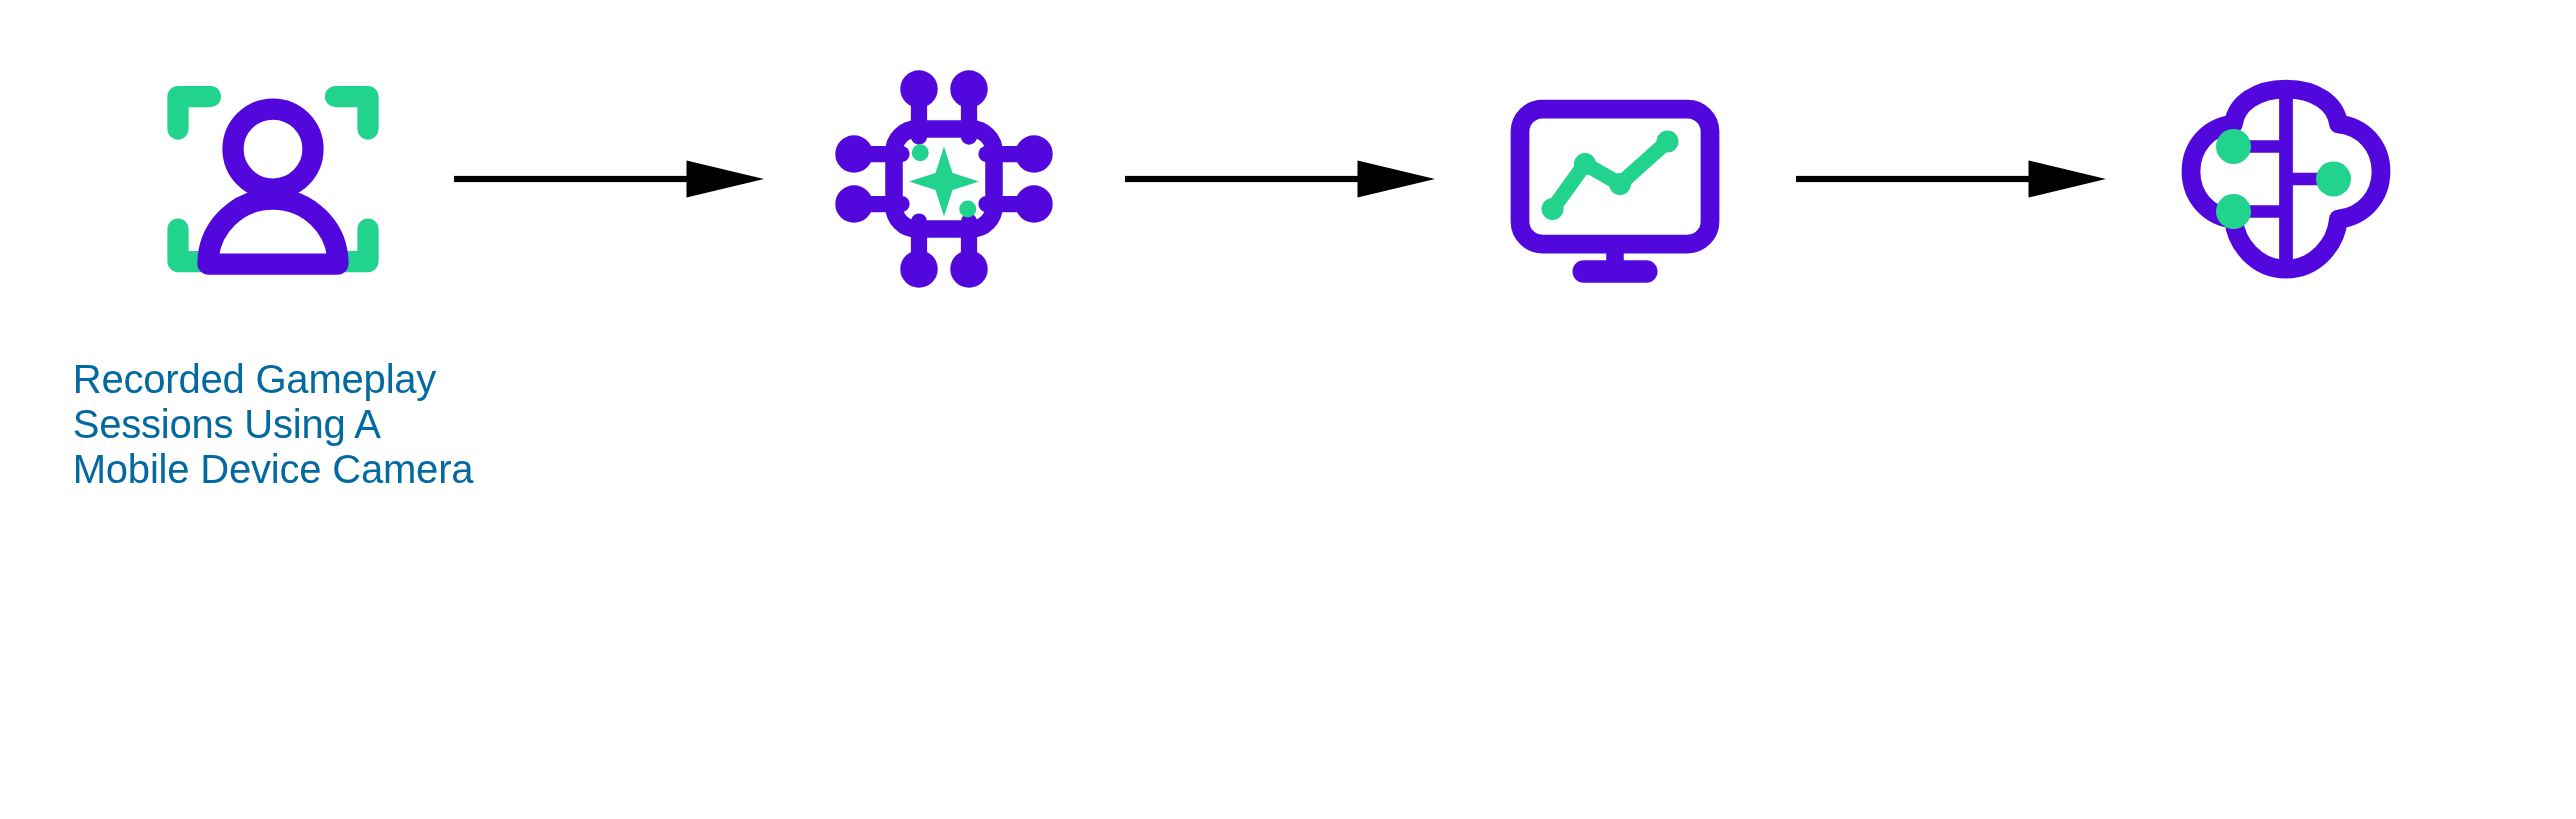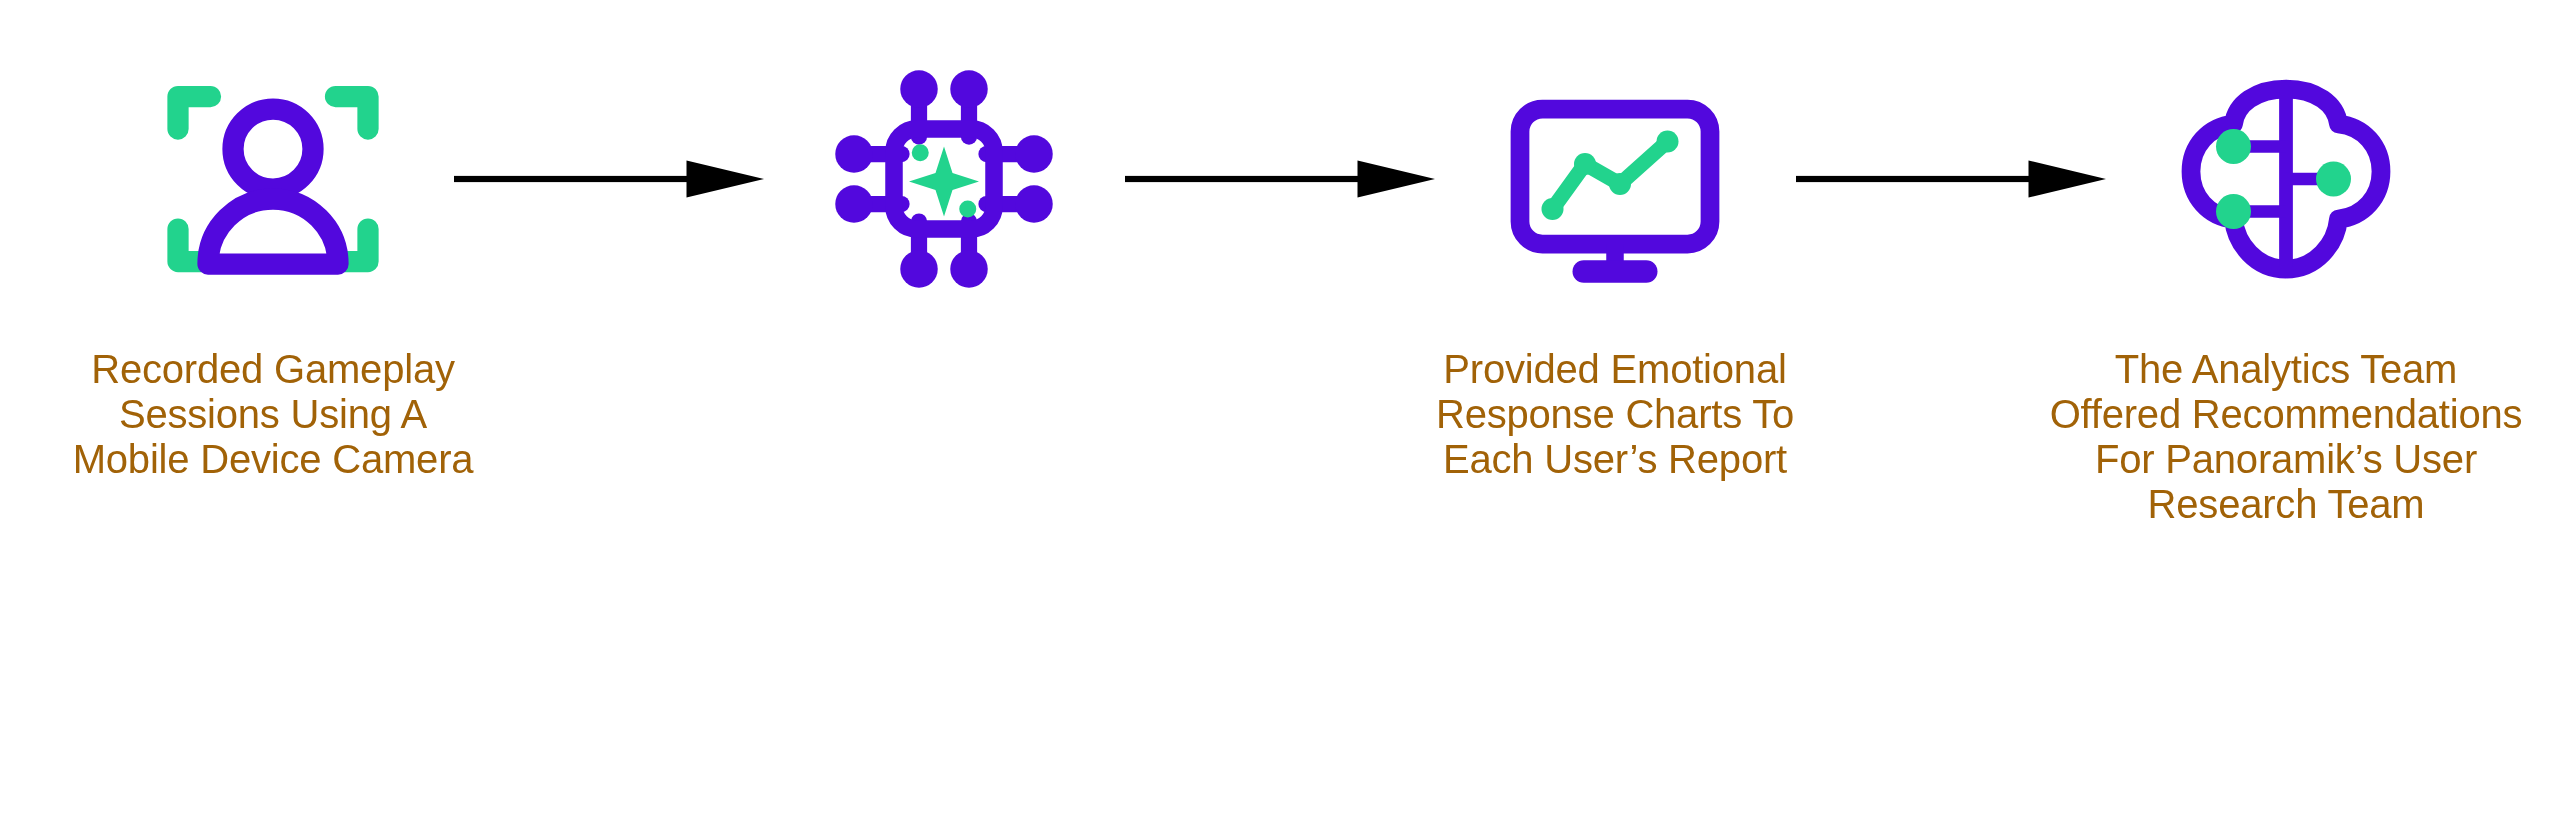--- a/index.html
+++ b/index.html
@@ -35,23 +35,22 @@
     height: 312px;
     width: 265px;
     display: flex;
     align-items: center;
     justify-content: center;
     margin-top: 23.4px;
   }
   .icon-wrap svg { display: block; }
 
   .caption {
-    margin-top: 12px;
-    text-align: center;
-    color: #a16207;
+    margin-top: 22px;
+    color: #0369a1;
     font-size: 40px;
     line-height: 45px;
     letter-spacing: -0.2px;
     white-space: pre-line;
   }
 
   .arrow-cell {
     height: 312px;
     display: flex;
     align-items: center;
@@ -142,23 +141,20 @@
         <rect x="33" y="82.5" width="34" height="9" rx="4.5" ry="4.5" fill="#5208DD"></rect>
         <polyline points="25,62 38,44 52,52 71,35" fill="none" stroke="#22D38D" stroke-width="6" stroke-linecap="round" stroke-linejoin="round"></polyline>
         <g fill="#22D38D">
           <circle cx="25" cy="62" r="4.4"></circle>
           <circle cx="38" cy="44" r="4.4"></circle>
           <circle cx="52" cy="52" r="4.4"></circle>
           <circle cx="71" cy="35" r="4.4"></circle>
         </g>
       </svg>
     </div>
-    <div class="caption">Provided Emotional
-Response Charts To
-Each User’s Report</div>
   </div>
 
   <div class="arrow-cell">
     <svg width="312" height="62" viewBox="0 0 400 80" aria-hidden="true">
       <rect x="0" y="36" width="320" height="8" fill="#000000"></rect>
       <polygon points="300,16 400,40 300,64" fill="#000000"></polygon>
     </svg>
   </div>
 
   <div class="step">
@@ -179,20 +175,16 @@
           <line x1="31" y1="63" x2="50" y2="63"></line>
           <line x1="50" y1="50" x2="67" y2="50"></line>
         </g>
         <g fill="#22D38D">
           <circle cx="29" cy="37" r="7"></circle>
           <circle cx="29" cy="63" r="7"></circle>
           <circle cx="69" cy="50" r="7"></circle>
         </g>
       </svg>
     </div>
-    <div class="caption">The Analytics Team
-Offered Recommendations
-For Panoramik’s User
-Research Team</div>
   </div>
 
 </div>
 
 
 </body></html>

